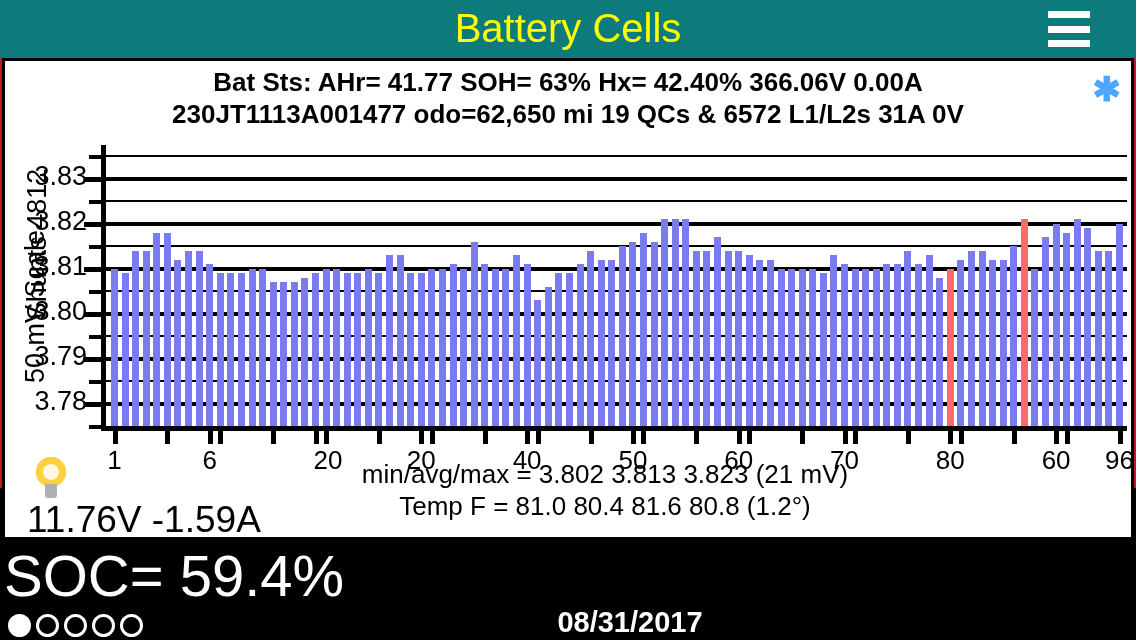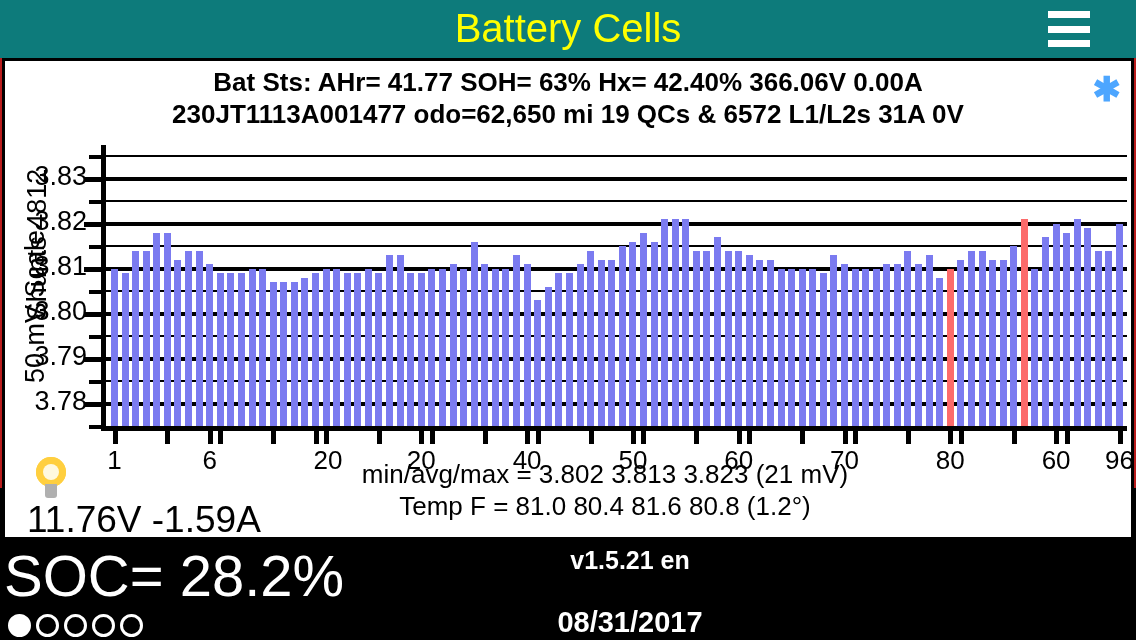--- a/index.html
+++ b/index.html
@@ -367,24 +367,23 @@
     <div class="tempf">Temp F = 81.0  80.4  81.6  80.8  (1.2°)</div>
 
     <div class="bulb">
       <div class="glass"></div>
       <div class="base"></div>
     </div>
     <div class="vacur">11.76V -1.59A</div>
   </div>
 
   <div class="bottom">
-    <div class="soc">SOC= 28.2%</div>
+    <div class="soc">SOC= 59.4%</div>
     <div class="dots" id="dots">
         <div class="dot filled"></div>
         <div class="dot"></div>
         <div class="dot"></div>
         <div class="dot"></div>
         <div class="dot"></div>
       </div>
-    <div class="ver">v1.5.21 en</div>
     <div class="date">08/31/2017</div>
   </div>
 </div>
 
 </body></html>

